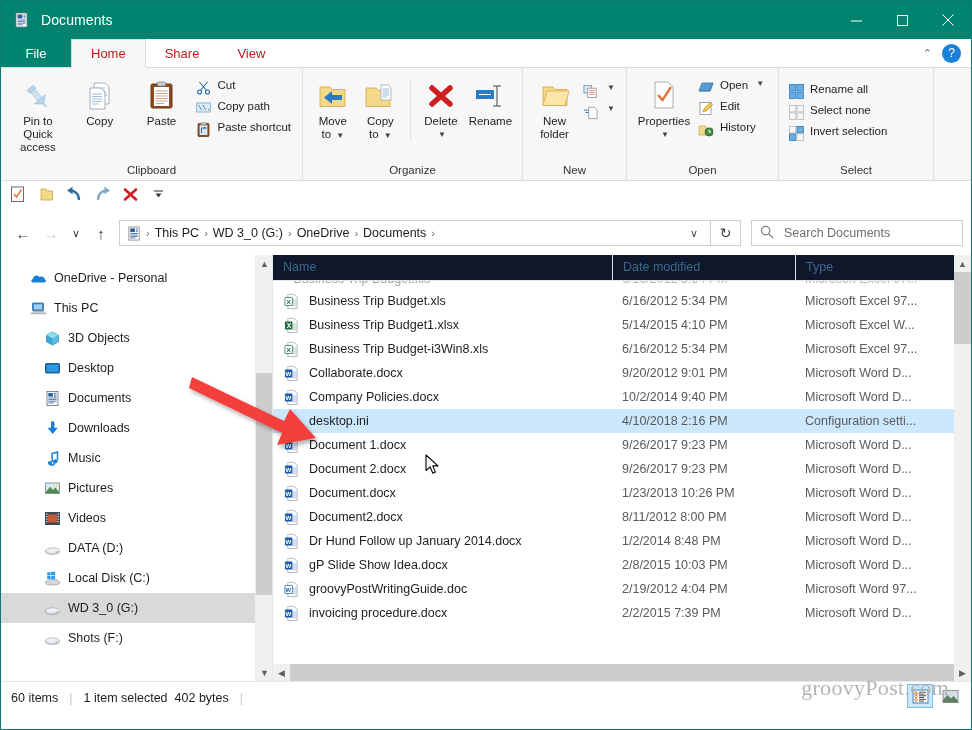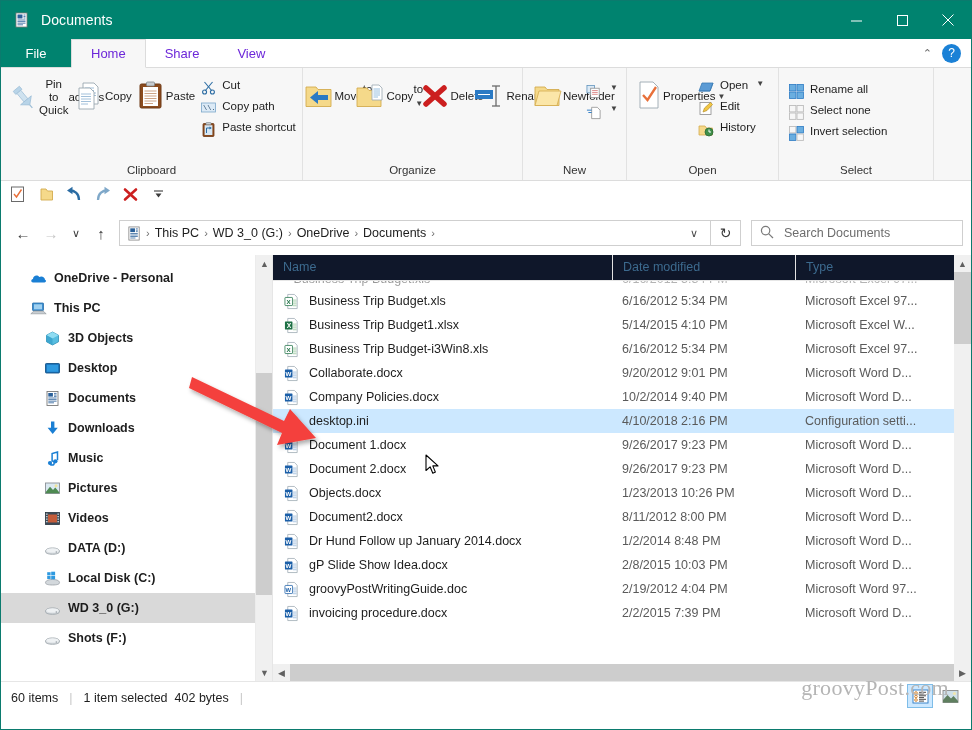--- a/index.html
+++ b/index.html
@@ -45,21 +45,21 @@
     display: flex; align-items: stretch;
     border-bottom: 1px solid #dcdcdc;
   }
   .tab-file {
     width: 70px; background: #00836f; color: #ffffff;
     display: flex; align-items: center; justify-content: center;
     font-size: 13px;
   }
   .tab {
     padding: 0 19px; display: flex; align-items: center;
-    font-size: 13px; color: #6d28d9;
+    font-size: 13px; color: #b91c1c;
   }
   .tab.active {
     background: #f7f7f7;
     border-left: 1px solid #dcdcdc; border-right: 1px solid #dcdcdc; border-top: 1px solid #dcdcdc;
     border-bottom: 1px solid #f7f7f7; margin-bottom: -1px;
   }
   .tab-right { margin-left: auto; display: flex; align-items: center; gap: 6px; padding-right: 10px; }
   .caret-up { color: #6b6b6b; font-size: 11px; padding: 0 4px; }
   .help-btn {
     width: 19px; height: 19px; border-radius: 50%;
@@ -77,21 +77,21 @@
     position: relative; display: flex; flex-direction: column;
     justify-content: space-between; height: 100%;
     border-right: 1px solid #e2e2e2; padding: 4px 0 0 0;
   }
   .rgroup:last-child { border-right: none; }
   .rgroup-body { display: flex; align-items: flex-start; padding: 3px 6px 0 6px; flex: 1; }
   .rgroup-label {
     text-align: center; font-size: 11.5px; color: #333; padding-bottom: 4px;
   }
   .bigbtn {
-    display: flex; flex-direction: row; align-items: center;
+    display: flex; flex-direction: column; align-items: center;
     width: 64px; padding: 3px 2px; text-align: center;
     font-size: 11.5px; color: #1d1d1d; line-height: 13px;
   }
   .bigbtn .ico { height: 34px; display: flex; align-items: flex-end; justify-content: center; margin-bottom: 3px; }
   .smallcol { display: flex; flex-direction: column; justify-content: flex-start; padding-top: 2px; }
   .smallbtn {
     display: flex; align-items: flex-start; gap: 6px;
     font-size: 11.5px; color: #1d1d1d; padding: 2px 5px 2px 3px; height: 21px;
     white-space: nowrap;
   }
@@ -144,21 +144,21 @@
   .main {
     position: absolute; top: 254px; left: 0; right: 0; bottom: 48px;
     display: flex; background: #fff;
   }
 
   
   .navpane {
     width: 272px; position: relative; overflow: hidden;
     background: #ffffff; border-right: 1px solid #e6e6e6;
   }
-  .navlist { padding-top: 8px; font-weight: bold; }
+  .navlist { padding-top: 8px; }
   .navitem {
     display: flex; align-items: center; height: 30px; gap: 7px;
     font-size: 12.5px; color: #1d1d1d; white-space: nowrap;
   }
   .navitem.selected { background: #d9d9d9; }
   .navitem .nico { width: 18px; height: 18px; display: flex; align-items: center; justify-content: center; flex: 0 0 18px; }
   .lvl0 { padding-left: 28px; }
   .lvl1 { padding-left: 42px; }
   .navscroll {
     position: absolute; right: 0; top: 0; bottom: 0; width: 17px;
@@ -1020,21 +1020,21 @@
                   <g stroke="#7fa8d4" stroke-width="0.7">
                     <line x1="9.5" y1="7" x2="13.3" y2="7"></line>
                     <line x1="9.5" y1="9" x2="13.3" y2="9"></line>
                     <line x1="9.5" y1="11" x2="13.3" y2="11"></line>
                     <line x1="9.5" y1="13" x2="13.3" y2="13"></line>
                   </g>
                   <rect x="1" y="4.2" width="8" height="8.6" rx="0.6" fill="#1b5fa8"></rect>
                   <text x="1.7" y="11" font-size="6.6" font-family="Liberation Sans, sans-serif" fill="#fff" font-weight="bold">W</text>
                 </svg>
               </span>
-              <span>Objects.docx</span>
+              <span>Document.docx</span>
             </div>
             <div class="cell-date">1/23/2013 10:26 PM</div>
             <div class="cell-type">Microsoft Word D...</div>
           </div>
           <div class="row">
             <div class="cell-name">
               <span class="fico">
                 <svg width="16" height="17" viewBox="0 0 17 17">
                   <path d="M4 1 h7 l3 3 v12 h-10 z" fill="#fff" stroke="#9aa7b0" stroke-width="0.8"></path>
                   <g stroke="#7fa8d4" stroke-width="0.7">

